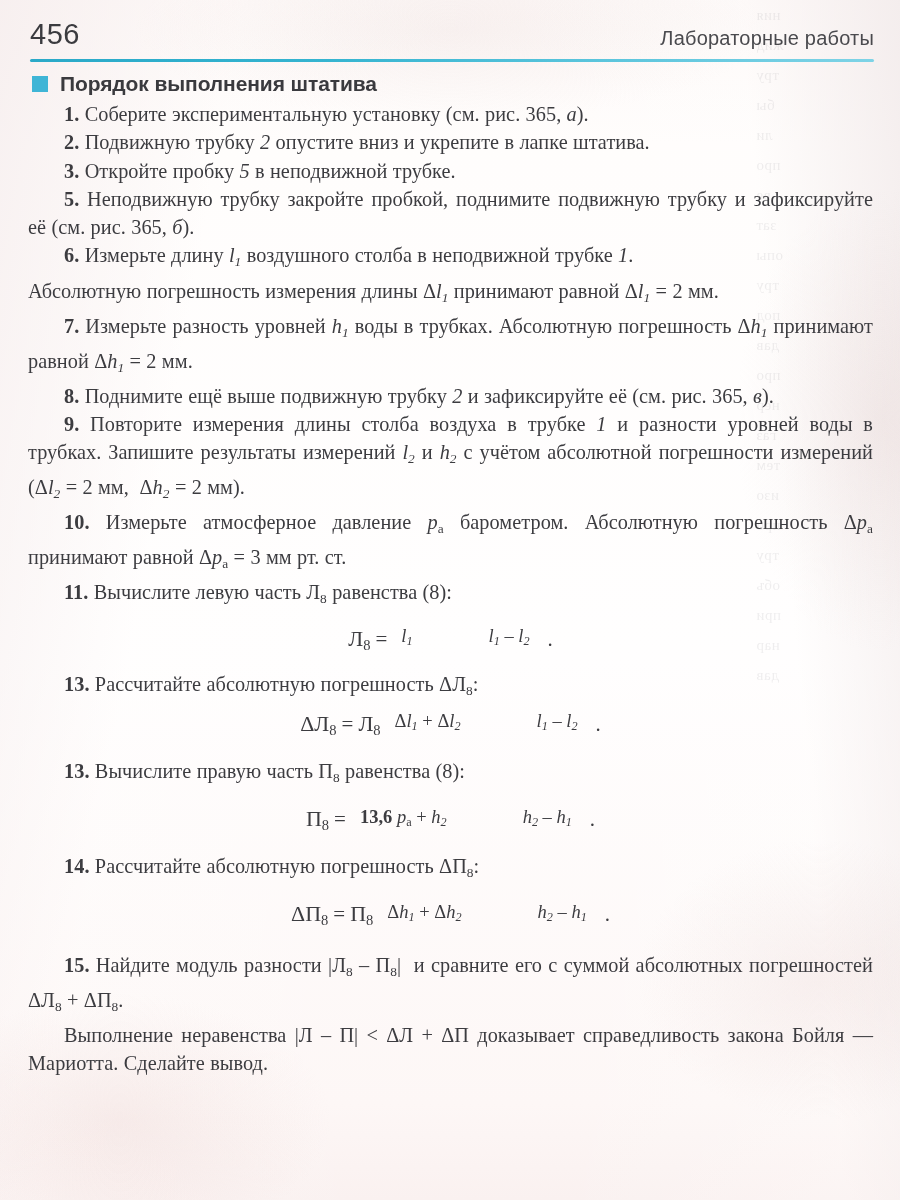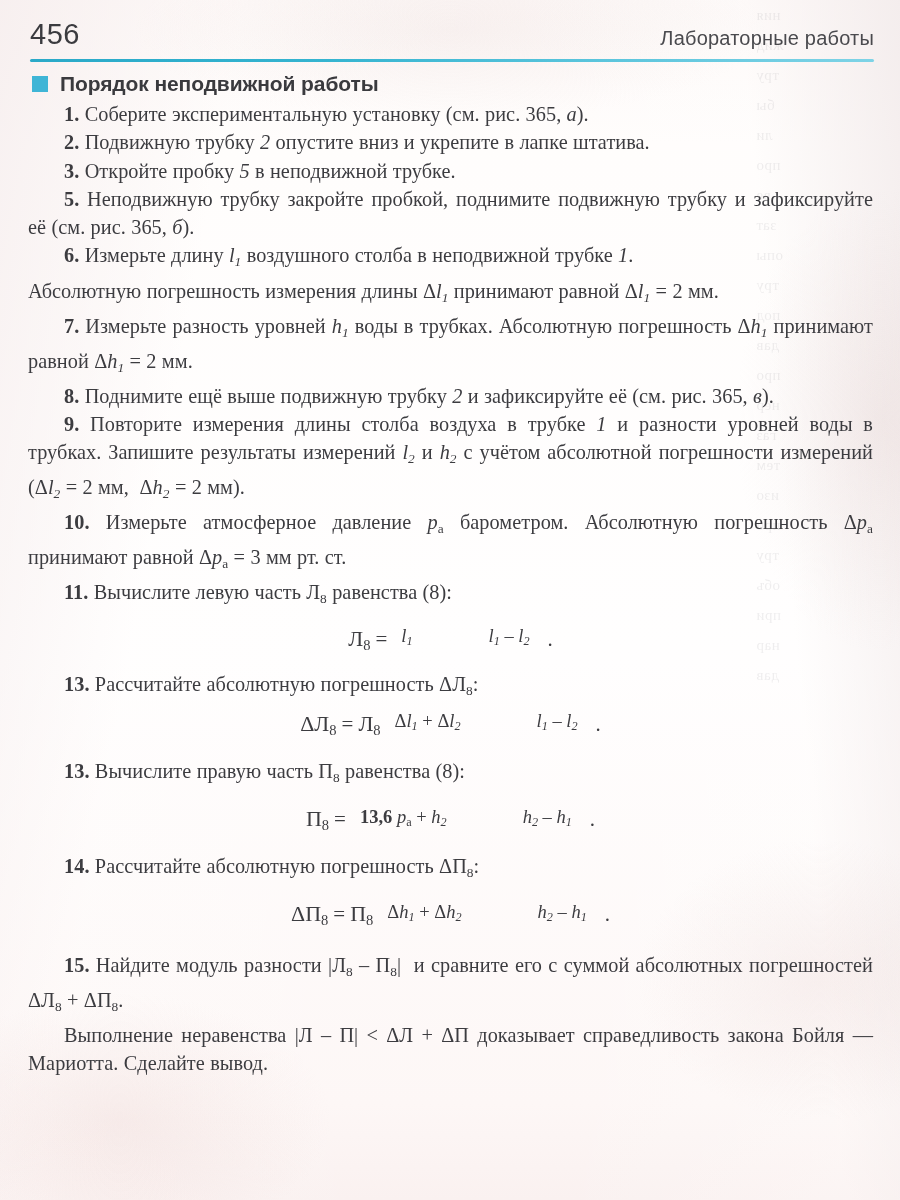--- a/index.html
+++ b/index.html
@@ -218,21 +218,21 @@
   <div id="content">
 
     <div class="runhead">
       <div class="folio">456</div>
       <div class="runhead-title">Лабораторные работы</div>
       <div class="runrule"></div>
     </div>
 
     <div class="section-head">
       <span class="bullet-square"></span>
-      <span class="section-head-label">Порядок неподвижной работы</span>
+      <span class="section-head-label">Порядок выполнения штатива</span>
     </div>
 
     <div class="body">
 
       <p class="para nojust"><span class="num">1.</span> Соберите экспериментальную установку (см. рис. 365, <i>а</i>).</p>
 
       <p class="para nojust"><span class="num">2.</span> Подвижную трубку <i>2</i> опустите вниз и укрепите в лапке штатива.</p>
 
       <p class="para nojust"><span class="num">3.</span> Откройте пробку <i>5</i> в неподвижной трубке.</p>
 

